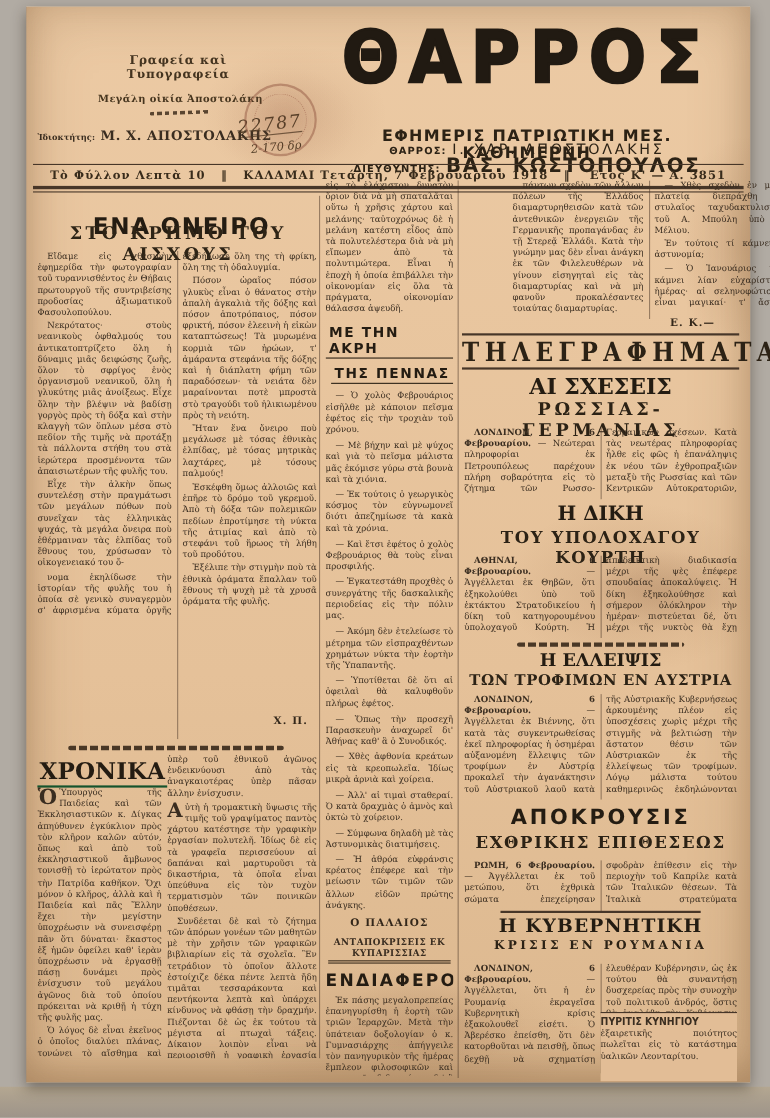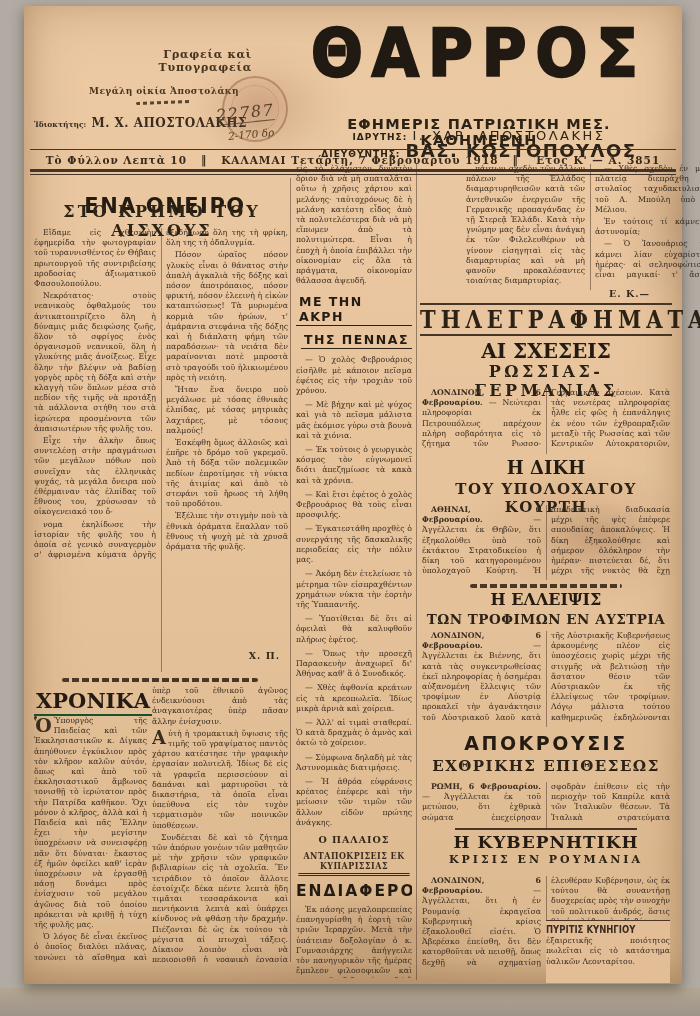--- a/index.html
+++ b/index.html
@@ -78,35 +78,35 @@
 <body>
 
 <div class="page">
   <div class="scanner-bottom"></div>
   <div class="paper"></div>
 
   <div class="stain abs" style="left:540px;top:500px;width:130px;height:75px;background:radial-gradient(ellipse,rgba(120,80,50,.20),transparent 70%);"></div>
   <div class="stain abs" style="left:300px;top:890px;width:180px;height:80px;background:radial-gradient(ellipse,rgba(120,80,50,.14),transparent 70%);"></div>
   <div class="stain abs" style="left:195px;top:60px;width:130px;height:100px;background:radial-gradient(ellipse,rgba(150,95,70,.12),transparent 70%);"></div>
 
-  <div class="abs mast-script ctr" style="left:72px;top:48px;width:180px;text-align:right;">Γραφεία καὶ Τυπογραφεία</div>
+  <div class="abs mast-script ctr" style="left:72px;top:48px;width:180px;">Γραφεία καὶ Τυπογραφεία</div>
   <div class="abs mast-small ctr" style="left:84px;top:86px;width:160px;">Μεγάλη οἰκία Ἀποστολάκη</div>
   <div class="abs squig" style="left:136px;top:101px;width:55px;"></div>
   <div class="abs" style="left:34px;top:112px;width:250px;white-space:nowrap;">
     <span class="owner-label">Ἰδιοκτήτης:</span>
     <span class="owner-name">Μ. Χ. ΑΠΟΣΤΟΛΑΚΗΣ</span>
   </div>
   <div class="abs hand hand-num" style="left:216px;top:103px;">22787</div>
   <div class="abs hand hand-note" style="left:228px;top:128px;">2-170 δρ</div>
   <div class="abs stamp" style="left:222px;top:76px;"></div>
 
   <div class="abs paper-title ctr" style="left:288px;top:22px;width:382px;">ΘΑΡΡΟΣ</div>
   <div class="abs mast-sub ctr" style="left:288px;top:116px;width:382px;">ΕΦΗΜΕΡΙΣ ΠΑΤΡΙΩΤΙΚΗ ΜΕΣ. ΚΑΘΗΜΕΡΝΗ</div>
   <div class="abs mast-line ctr" style="left:288px;top:125px;width:382px;">
-    <span class="lbl">ΙΔΡΥΤΗΣ:</span>
+    <span class="lbl">ΘΑΡΡΟΣ:</span>
     <span class="nm1">Ι. ΧΑΡ. ΑΠΟΣΤΟΛΑΚΗΣ</span>
   </div>
   <div class="abs mast-line ctr" style="left:288px;top:140px;width:382px;">
     <span class="lbl">ΔΙΕΥΘΥΝΤΗΣ:</span>
     <span class="nm2">ΒΑΣ. ΚΩΣΤΟΠΟΥΛΟΣ</span>
   </div>
 
   <div class="abs rule" style="left:30px;top:149px;width:646px;height:1px;"></div>
   <div class="abs dateline" style="left:30px;top:154px;width:646px;">
     <span>Τὸ Φύλλον Λεπτὰ 10</span>

